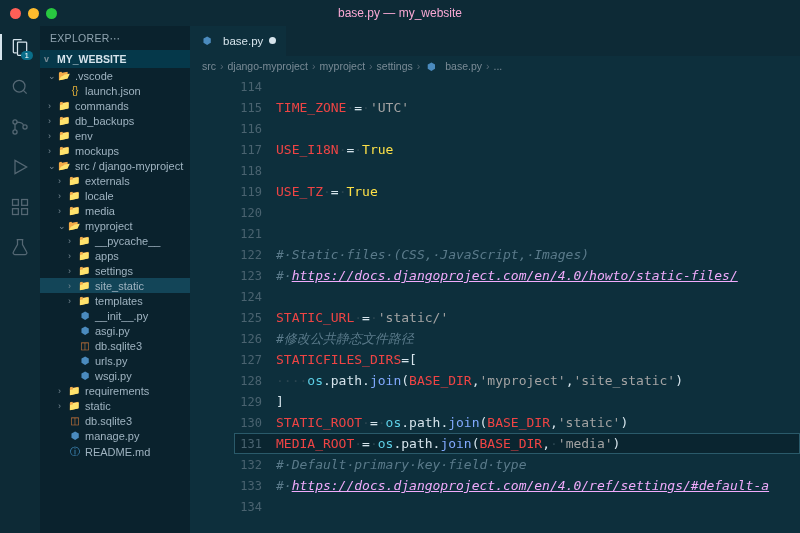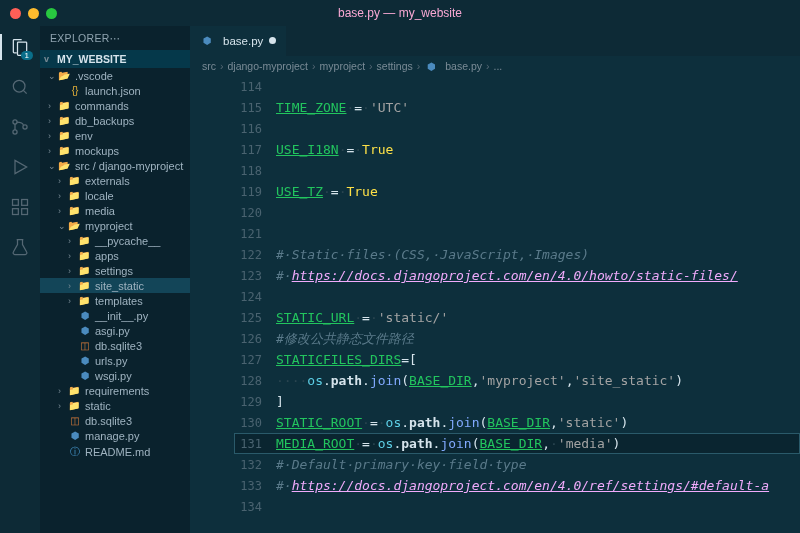--- a/index.html
+++ b/index.html
@@ -152,31 +152,31 @@
     .line-no {
       width: 42px;
       text-align: right;
       color: #4a6370;
       padding-right: 14px;
       font-size: 12px;
       flex-shrink: 0;
     }
     .code { white-space: pre; display: flex; align-items: center; }
     .code-line.highlight { background: #0a2530; outline: 1px solid #2a5a6a; outline-offset: -1px; }
-    .c-var { color: #22c55e; text-decoration: underline; }
+    .c-var { color: #ef4444; }
     .c-op { color: #d6e4ec; }
     .c-str { color: #a3a3a3; }
     .c-bool { color: #fde047; }
     .c-com { color: #5a7a8a; font-style: italic; }
     .c-link { color: #f0abfc; font-style: italic; text-decoration: underline; }
     .c-mod { color: #5dcfe6; }
     .c-fn { color: #82aaff; }
     .c-ws { color: #2a4550; }
     .c-pun { color: #d6e4ec; }
-    .c-id { color: #d6e4ec; font-weight: bold; }
+    .c-id { color: #d6e4ec; }
     svg { width: 20px; height: 20px; }
   </style>
 </head>
 <body>
 
 <div class="titlebar">
   <div class="traffic-lights">
     <div class="traffic-light tl-red"></div>
     <div class="traffic-light tl-yellow"></div>
     <div class="traffic-light tl-green"></div>

